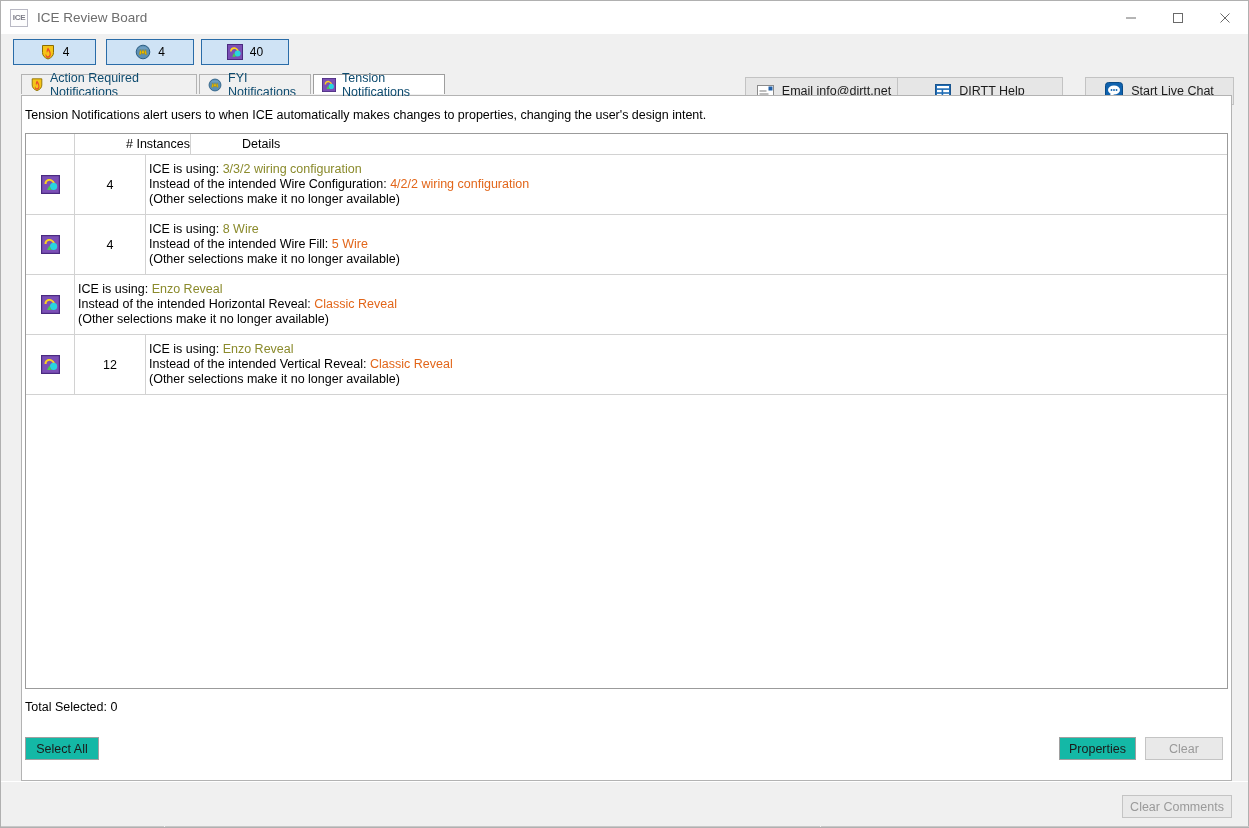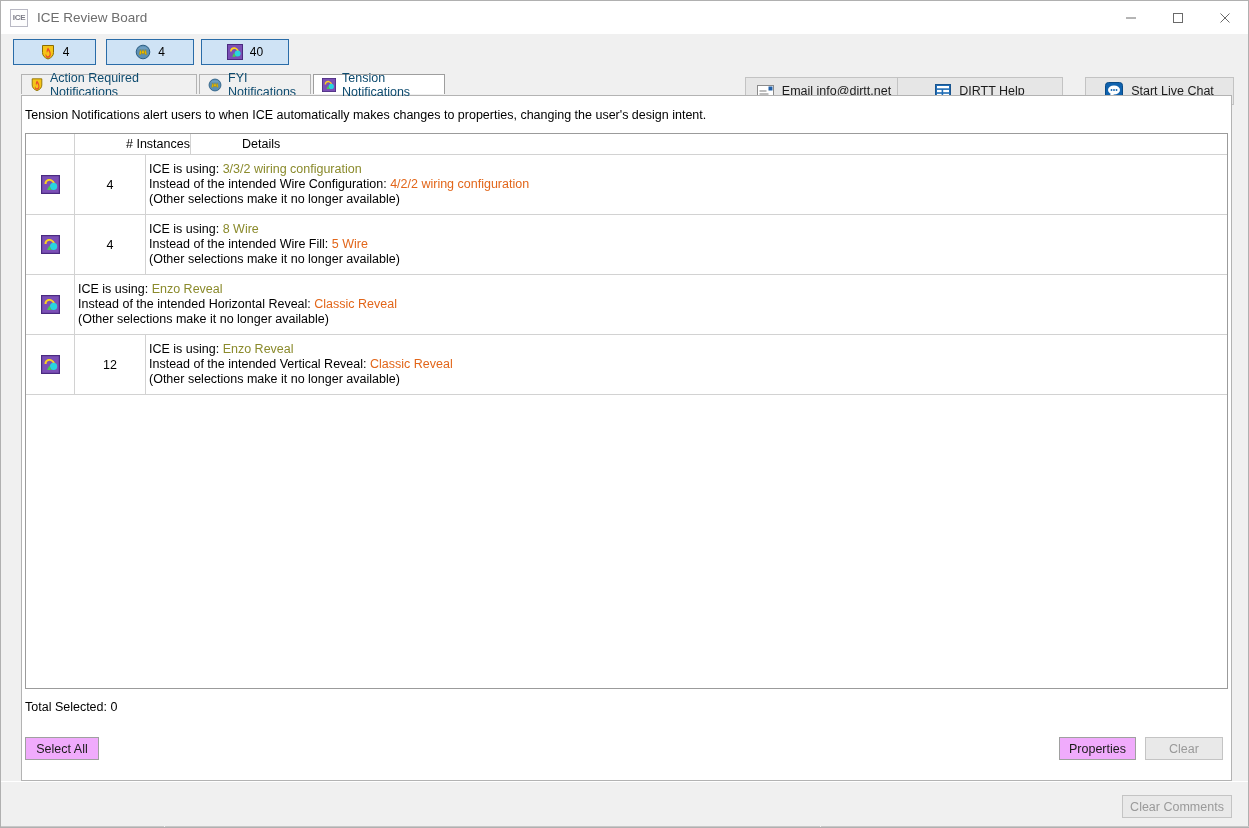--- a/index.html
+++ b/index.html
@@ -237,21 +237,21 @@
   
   .total-sel {
     position: absolute;
     left: 3px;
     top: 604px;
     font-size: 12.5px;
   }
   .btm-btn {
     position: absolute;
     height: 23px;
-    background: #f0abfc;
+    background: #14b8a6;
     border: 1px solid #a0a0a0;
     box-sizing: border-box;
     display: flex;
     align-items: center;
     justify-content: center;
     font-size: 12.5px;
     color: #1b1b1b;
   }
   .btm-btn.disabled {
     color: #9a9a9a;

